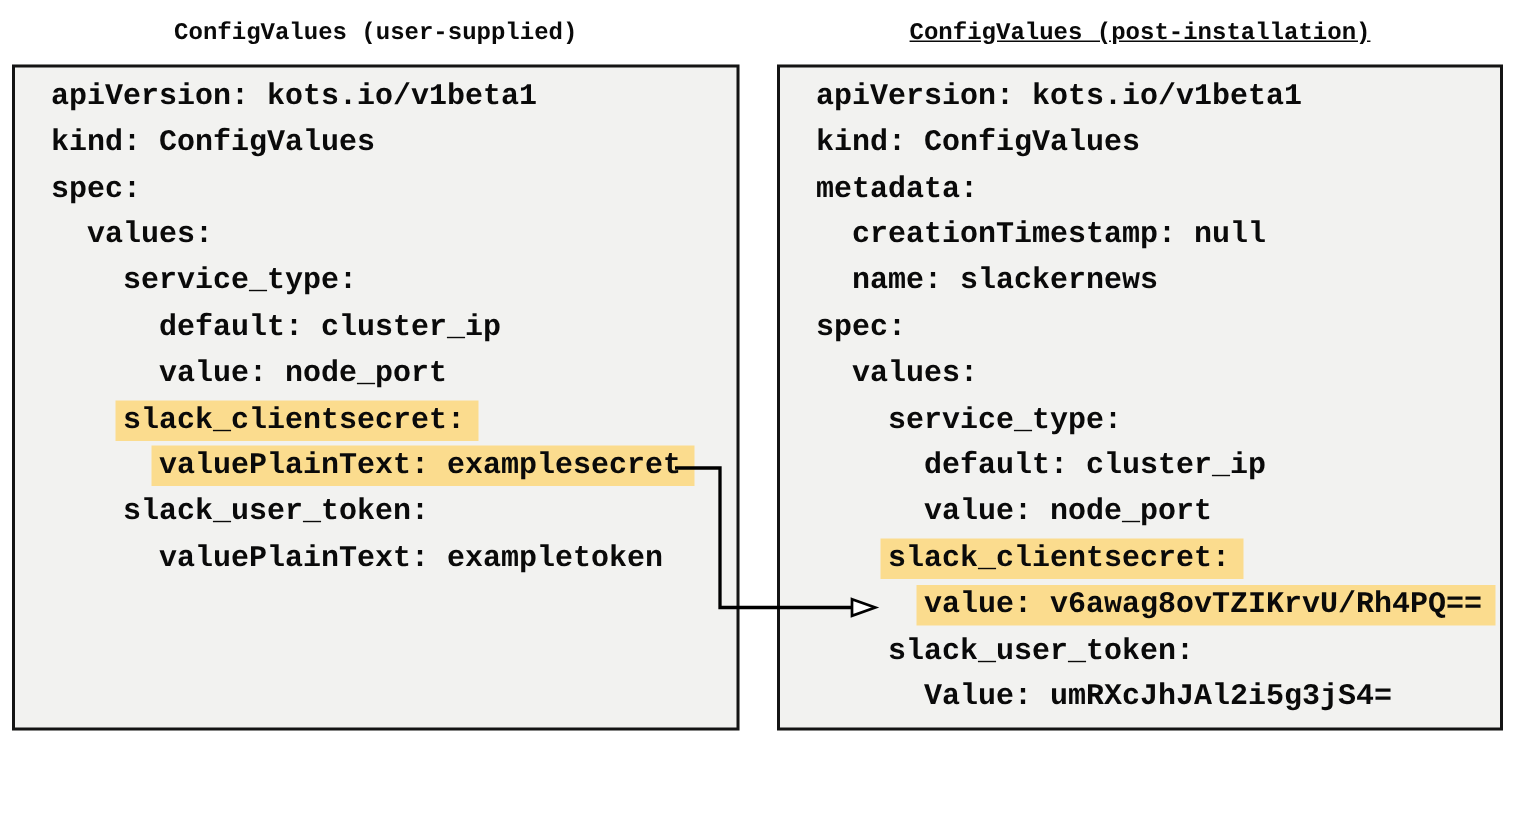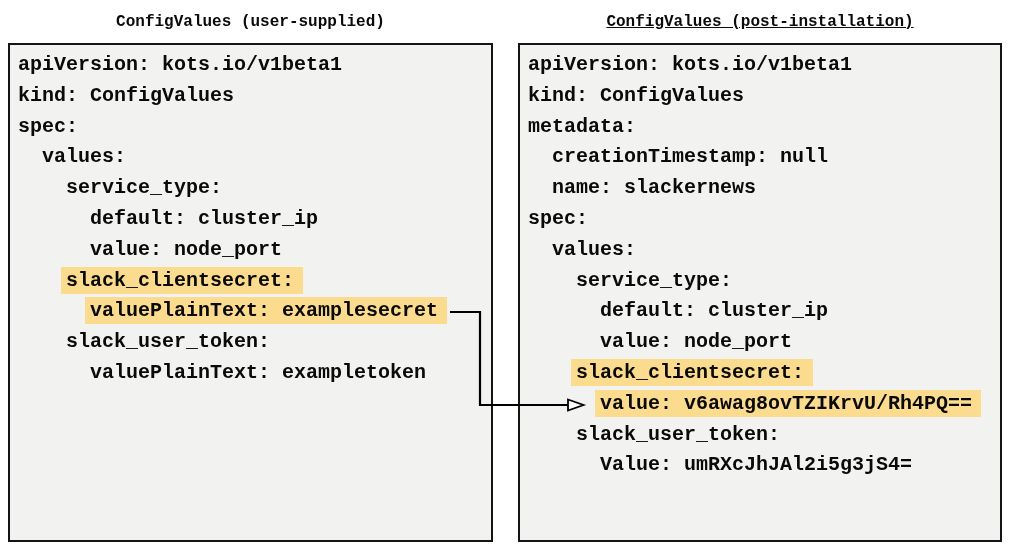--- a/index.html
+++ b/index.html
@@ -23,24 +23,25 @@
     text-align: center;
     font-weight: bold;
     font-size: 16px;
     white-space: pre;
   }
   .panel-title.left  { left: 8px;   width: 485px; }
   .panel-title.right { left: 518px; width: 484px; text-decoration: underline; }
   .panel {
     position: absolute;
     top: 43px;
-    height: 499px;
+    height: 444px;
     box-sizing: border-box;
     border: 2px solid var(--border, #141414);
     background: var(--panel-bg, #f2f2f0);
+    padding-left: 16px;
   }
   .panel.left  { left: 8px;   width: 485px; }
   .panel.right { left: 518px; width: 484px; }
   .code {
     padding: 5px 8px;
     font-size: 20px;
     font-weight: bold;
     line-height: 30.8px;
     white-space: pre;
   }

